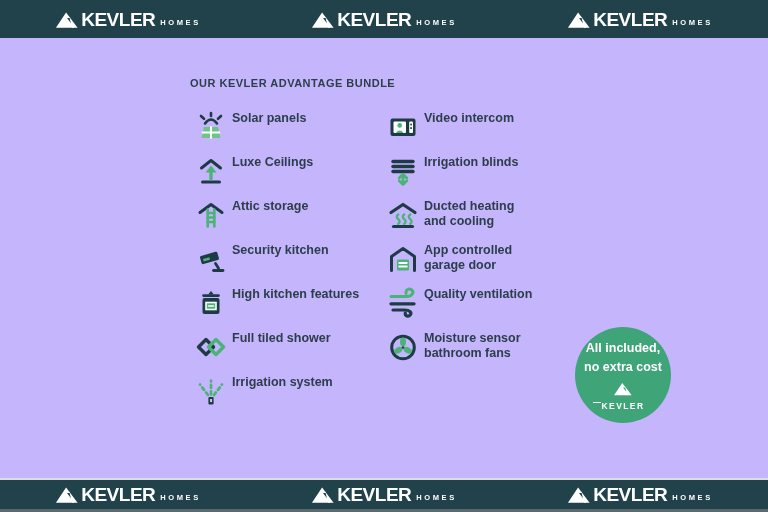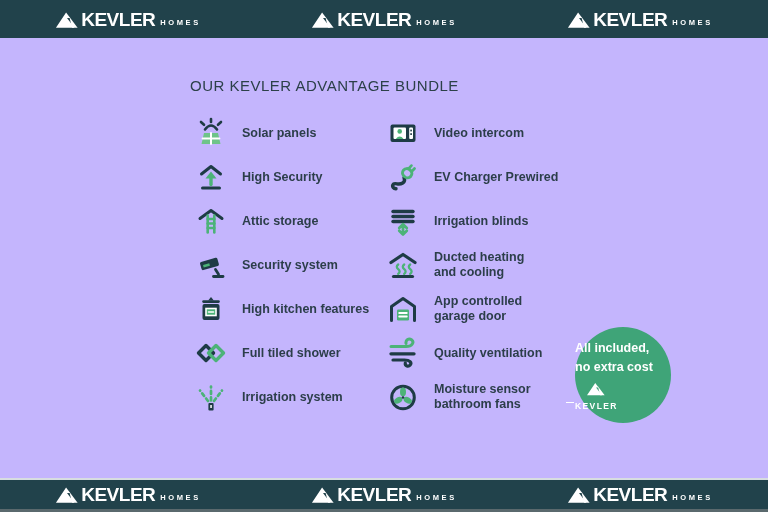--- a/index.html
+++ b/index.html
@@ -13,42 +13,42 @@
   .bar-cell{flex:1;display:flex;align-items:center;justify-content:center;}
   .logo{display:flex;align-items:center;}
   .logo svg{display:block;margin-right:2px;}
   .kev{color:#fff;font-weight:700;font-size:19px;letter-spacing:-0.5px;line-height:1;}
   .homes{color:#fff;font-weight:700;font-size:7.5px;letter-spacing:2.6px;margin-left:5px;
          transform:translateY(3px);}
   .divider{position:absolute;left:0;top:478px;width:768px;height:2px;background:#d7dde0;}
   .bottom-strip{position:absolute;left:0;top:509px;width:768px;height:3px;background:#5a696d;}
 
   
-  .title{position:absolute;left:190px;top:77px;margin:0;font-size:15px;font-weight:400;
+  .title{position:absolute;left:190px;top:77px;margin:0;font-size:11px;font-weight:700;
          letter-spacing:0.5px;color:#2c4049;}
   .col{position:absolute;top:111px;display:flex;flex-direction:column;}
   .col.left{left:195px;}
   .col.right{left:387px;}
-  .feature{height:44px;display:flex;align-items:center;gap:15px;}
+  .feature{height:44px;display:flex;align-items:flex-start;gap:5px;}
   .ic{width:32px;height:32px;flex:0 0 32px;}
   .ic svg{display:block;width:32px;height:32px;}
   .lbl{font-size:12.5px;font-weight:600;color:#2c3e4a;line-height:15px;white-space:pre-line;}
 
   
   .sd{stroke:#1e3b45;fill:none;stroke-linecap:round;stroke-linejoin:round;}
   .sg{stroke:#4cb378;fill:none;stroke-linecap:round;stroke-linejoin:round;}
   .fd{fill:#1e3b45;}
   .fg{fill:#4cb378;}
   .fgl{fill:#6fc489;}
   .sw{stroke:#ffffff;fill:none;stroke-linecap:round;}
   .fw{fill:#ffffff;}
 
   
   .badge{position:absolute;left:575px;top:327px;width:96px;height:96px;border-radius:50%;
-         background:#3fa478;display:flex;flex-direction:column;align-items:flex-start;
+         background:#3fa478;display:flex;flex-direction:column;align-items:center;
          justify-content:center;text-align:center;}
   .badge-line{color:#ffffff;font-weight:700;font-size:12.5px;line-height:19px;}
   .badge-logo{margin-top:4px;display:flex;flex-direction:column;align-items:center;}
   .badge-word{position:relative;color:#ffffff;font-weight:700;font-size:8.5px;
               letter-spacing:1.4px;margin-top:1px;}
   .badge-word::before{content:"";position:absolute;left:-9px;top:0.5px;width:8px;height:1.6px;
               background:#ffffff;}
 </style>
 </head>
 <body>
@@ -115,21 +115,21 @@
 
     <div class="feature">
       <span class="ic">
           <svg viewBox="0 0 32 32">
         <path class="sd" stroke-width="3" d="M6.5 13 L16 5.5 L25.5 13"></path>
         <line class="sd" stroke-width="3" x1="7.5" y1="27" x2="24.5" y2="27"></line>
         <line class="sg" stroke-width="3.4" x1="16" y1="23.5" x2="16" y2="16"></line>
         <polygon class="fg" points="10.5,17.5 16,10.5 21.5,17.5"></polygon>
       </svg>
         </span>
-      <span class="lbl">High Security</span>
+      <span class="lbl">Luxe Ceilings</span>
     </div>
 
     <div class="feature">
       <span class="ic">
           <svg viewBox="0 0 32 32">
         <path class="sd" stroke-width="3" d="M5 13.5 L16 5.5 L27 13.5"></path>
         <line class="sg" stroke-width="2.6" x1="12.7" y1="10.5" x2="12.7" y2="27.5"></line>
         <line class="sg" stroke-width="2.6" x1="19.3" y1="10.5" x2="19.3" y2="27.5"></line>
         <line class="sg" stroke-width="2.6" x1="12.7" y1="14" x2="19.3" y2="14"></line>
         <line class="sg" stroke-width="2.6" x1="12.7" y1="18.5" x2="19.3" y2="18.5"></line>
@@ -143,21 +143,21 @@
       <span class="ic">
           <svg viewBox="0 0 32 32">
         <g transform="rotate(-16 15 15)">
           <rect class="fd" x="5.5" y="10.5" width="18" height="8.5" rx="1.5"></rect>
           <rect class="fg" x="8" y="14" width="6.5" height="2.6"></rect>
         </g>
         <path class="sd" stroke-width="2.8" d="M20.5 20.5 L23.5 25.2"></path>
         <path class="sd" stroke-width="2.8" d="M18.5 27.5 L28 27.5"></path>
       </svg>
         </span>
-      <span class="lbl">Security system</span>
+      <span class="lbl">Security kitchen</span>
     </div>
 
     <div class="feature">
       <span class="ic">
           <svg viewBox="0 0 32 32">
         <polygon class="fd" points="13.2,7.5 18.8,7.5 16,4"></polygon>
         <line class="sd" stroke-width="2.6" x1="8.5" y1="8.6" x2="23.5" y2="8.6"></line>
         <rect class="fd" x="7.5" y="11" width="17" height="16" rx="2"></rect>
         <rect class="fg" x="11" y="15.5" width="10" height="7" stroke="#ffffff" stroke-width="1.6"></rect>
         <line class="sw" stroke-width="1.6" x1="13.5" y1="19" x2="18.5" y2="19"></line>
@@ -201,33 +201,20 @@
         <circle class="fg" cx="12.7" cy="14.4" r="2.3"></circle>
         <path class="fg" d="M8.8 22 Q12.7 17.2 16.6 22 Z"></path>
         <rect class="fw" x="22.2" y="10.5" width="3.8" height="11.5" rx="1"></rect>
         <rect class="fd" x="23.3" y="12.6" width="1.6" height="1.8"></rect>
         <rect class="fd" x="23.3" y="16.2" width="1.6" height="1.8"></rect>
       </svg>
         </span>
       <span class="lbl">Video intercom</span>
     </div>
 
-    <div class="feature">
-      <span class="ic">
-          <svg viewBox="0 0 32 32">
-        <path class="sd" stroke-width="3.4" d="M17 16.5 C19.5 22 13.5 23.5 10 22.8 C4.8 21.8 3.8 27 9 27.8"></path>
-        <g transform="rotate(42 20.5 11.5)">
-          <rect class="sg" stroke-width="3" x="16" y="8" width="9.5" height="8.5" rx="4.2"></rect>
-          <line class="sg" stroke-width="2.8" x1="18.8" y1="3.8" x2="18.8" y2="7.8"></line>
-          <line class="sg" stroke-width="2.8" x1="23" y1="3.8" x2="23" y2="7.8"></line>
-        </g>
-      </svg>
-        </span>
-      <span class="lbl">EV Charger Prewired</span>
-    </div>
 
     <div class="feature">
       <span class="ic">
           <svg viewBox="0 0 32 32">
         <line class="sd" stroke-width="3.4" x1="6" y1="6.5" x2="26" y2="6.5"></line>
         <line class="sd" stroke-width="3.4" x1="6" y1="11.5" x2="26" y2="11.5"></line>
         <line class="sd" stroke-width="3.4" x1="6" y1="16.5" x2="26" y2="16.5"></line>
         <path class="sg" stroke-width="2.7" d="M12.2 23 L16 19.2 L19.8 23 M12.2 25.8 L16 29.6 L19.8 25.8 M16 20.2 L16 28.6"></path>
       </svg>
         </span>

